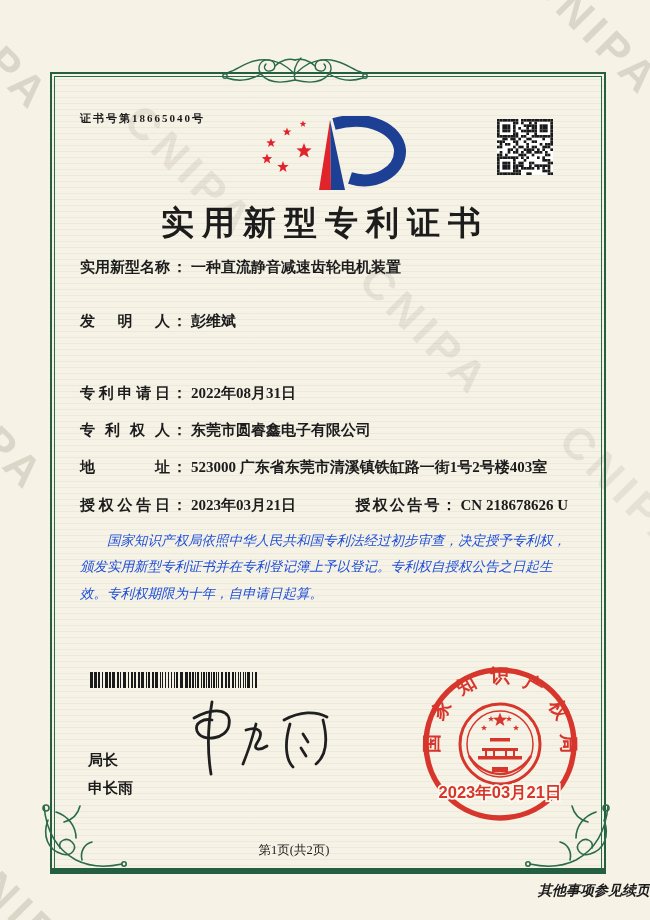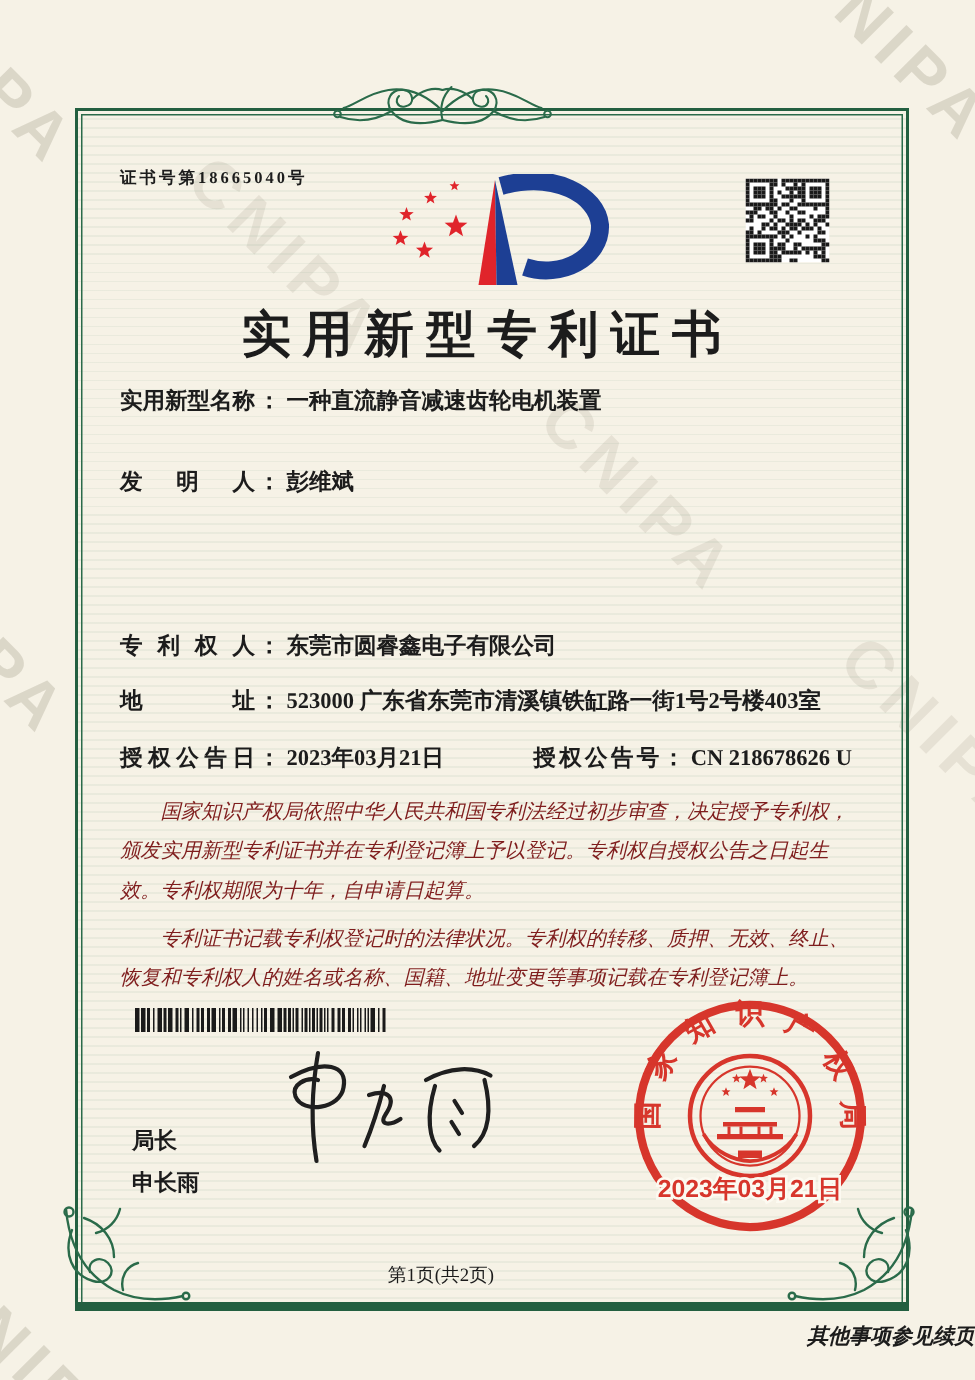--- a/index.html
+++ b/index.html
@@ -20,21 +20,21 @@
   .ornament{position:absolute;z-index:3;}
   
   .cert-no{position:absolute;left:80px;top:111px;font-size:11px;font-weight:600;letter-spacing:2px;z-index:4;}
   .title{position:absolute;left:0;top:201px;width:650px;text-align:center;font-size:33px;
          font-weight:700;letter-spacing:8px;z-index:4;}
   .frow{position:absolute;left:80px;font-size:15px;font-weight:600;z-index:4;white-space:nowrap;}
   .flabel{display:inline-block;width:90px;text-align:justify;text-align-last:justify;vertical-align:bottom;}
   .flabel.narrow{width:84px;}
   .fcolon{display:inline-block;margin:0 4px 0 2px;}
   .paras{position:absolute;left:80px;top:528px;width:492px;font-size:13.5px;line-height:1.95;
-         font-style:italic;z-index:4;color:#7f1d1d;}
+         font-style:italic;z-index:4;color:#1d4ed8;}
   .paras p{margin:0 0 6px 0;text-indent:2em;}
   .signer{position:absolute;left:88px;font-size:15px;font-weight:600;z-index:4;margin-top:19px;}
   .pagenum{position:absolute;left:0;top:842px;width:588px;text-align:center;font-size:12.5px;z-index:4;}
   .contnote{position:absolute;left:0;top:882px;width:650px;text-align:right;font-size:14px;
             font-style:italic;font-weight:600;z-index:4;}
   svg{display:block;}
 </style>
 </head>
 <body>
 
@@ -354,35 +354,37 @@
   </svg>
 
   <div class="title">实用新型专利证书</div>
 
   <div class="frow" style="top:258px;">
     <span class="flabel">实用新型名称</span><span class="fcolon">：</span><span>一种直流静音减速齿轮电机装置</span>
   </div>
   <div class="frow" style="top:312px;">
     <span class="flabel">发明人</span><span class="fcolon">：</span><span>彭维斌</span>
   </div>
+  <div class="frow" style="top:384px;">
+    <span class="flabel">专利申请日</span><span class="fcolon">：</span><span>2022年08月31日</span>
+  </div>
   <div class="frow" style="top:421px;">
     <span class="flabel">专利权人</span><span class="fcolon">：</span><span>东莞市圆睿鑫电子有限公司</span>
   </div>
   <div class="frow" style="top:458px;">
     <span class="flabel">地址</span><span class="fcolon">：</span><span>523000 广东省东莞市清溪镇铁缸路一街1号2号楼403室</span>
   </div>
   <div class="frow" style="top:496px;">
     <span class="flabel">授权公告日</span><span class="fcolon">：</span><span>2023年03月21日</span>
     <span style="display:inline-block;width:52px;"></span>
     <span class="flabel narrow">授权公告号</span><span class="fcolon">：</span><span>CN 218678626 U</span>
   </div>
 
   <div class="paras">
     <p>国家知识产权局依照中华人民共和国专利法经过初步审查，决定授予专利权，颁发实用新型专利证书并在专利登记簿上予以登记。专利权自授权公告之日起生效。专利权期限为十年，自申请日起算。</p>
-    <p>专利证书记载专利权登记时的法律状况。专利权的转移、质押、无效、终止、恢复和专利权人的姓名或名称、国籍、地址变更等事项记载在专利登记簿上。</p>
   </div>
 
   <svg class="abs" style="left:90px;top:672px;z-index:4;" width="170" height="16" viewBox="0 0 170 16">
     <g id="barcode-bars" fill="#1a1a1a">
         <rect x="0" y="0" width="3" height="16"></rect>
         <rect x="4" y="0" width="3" height="16"></rect>
         <rect x="8" y="0" width="2" height="16"></rect>
         <rect x="12" y="0" width="1" height="16"></rect>
         <rect x="15" y="0" width="3" height="16"></rect>
         <rect x="19" y="0" width="2" height="16"></rect>

